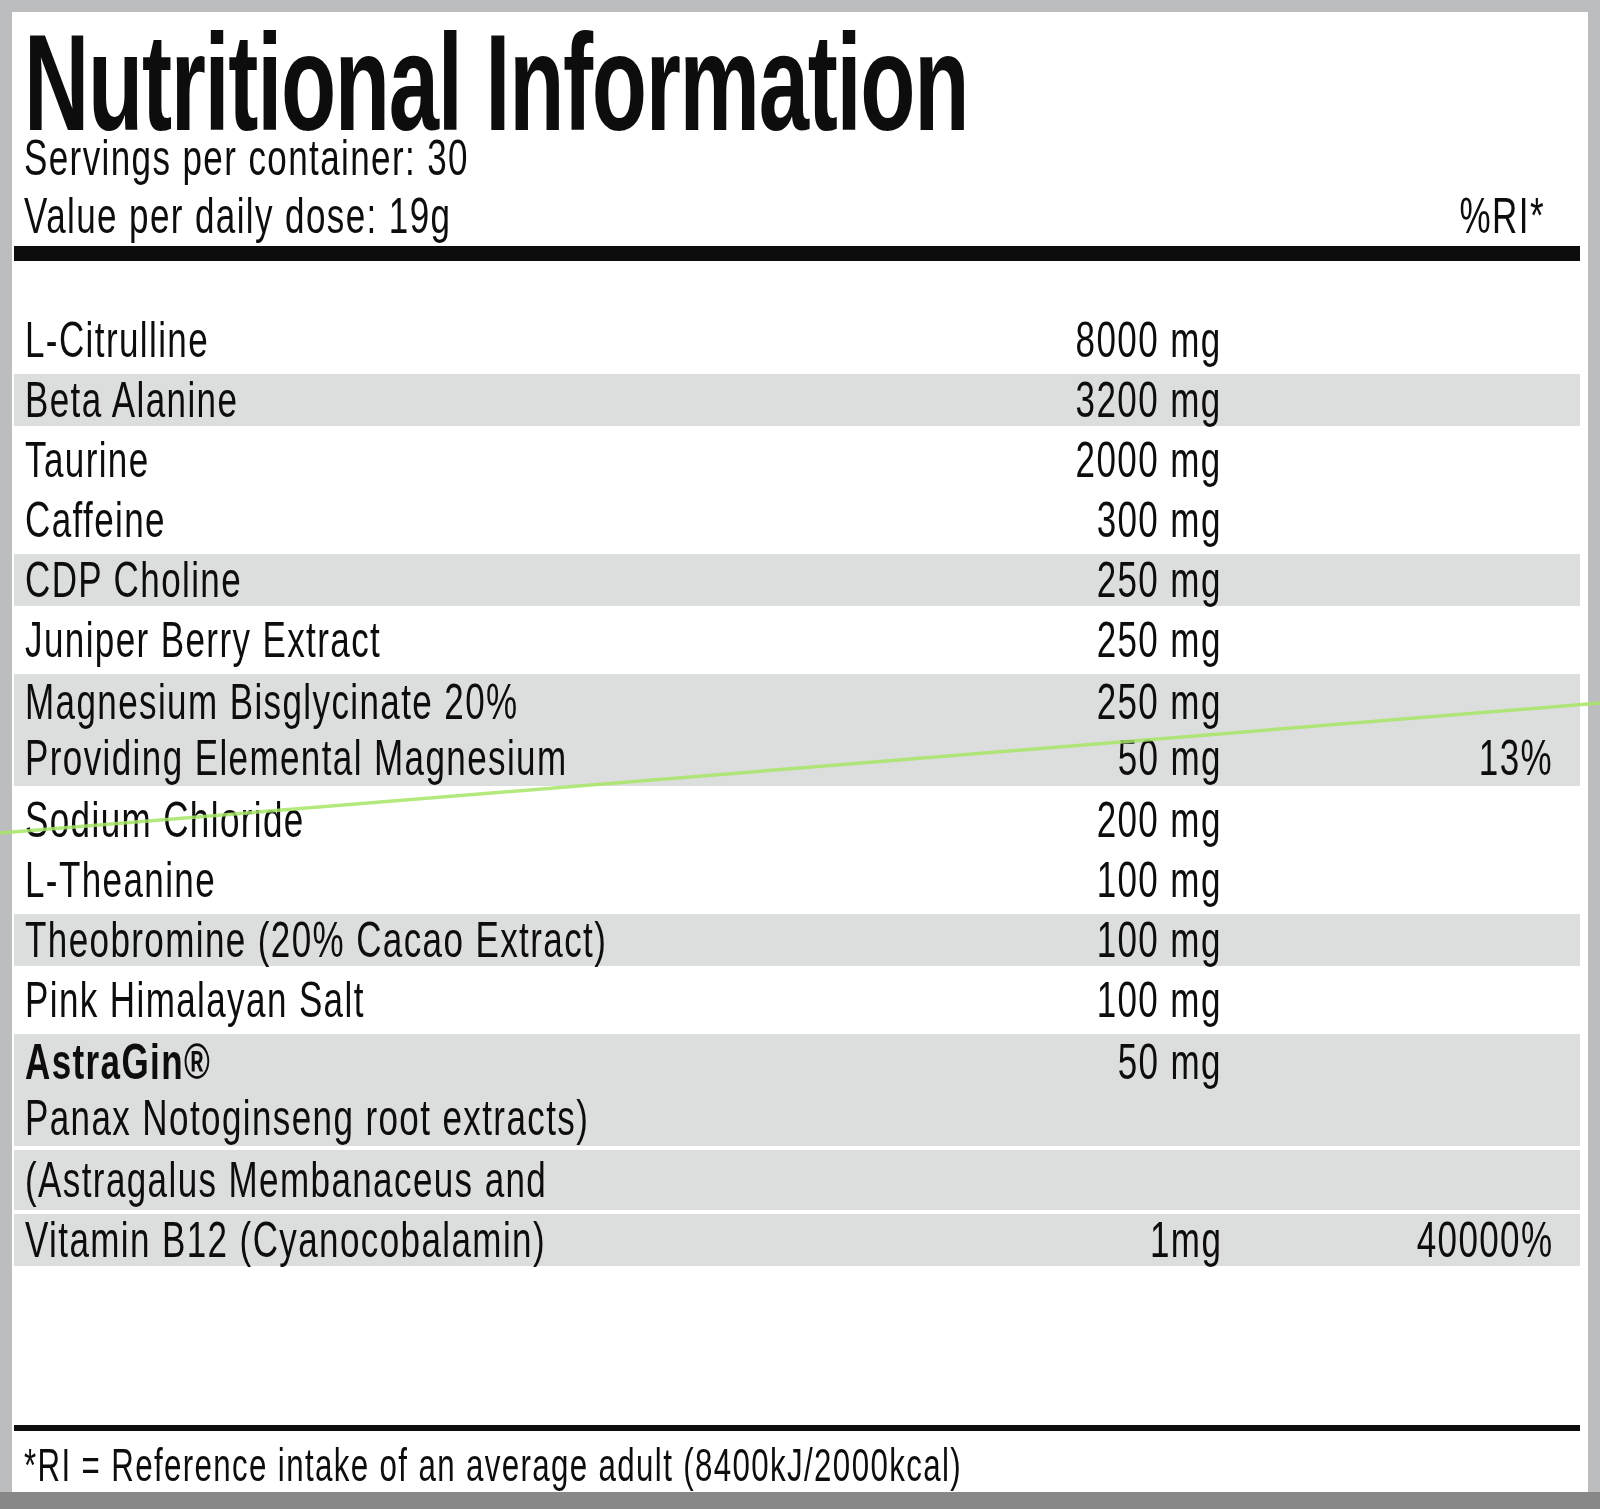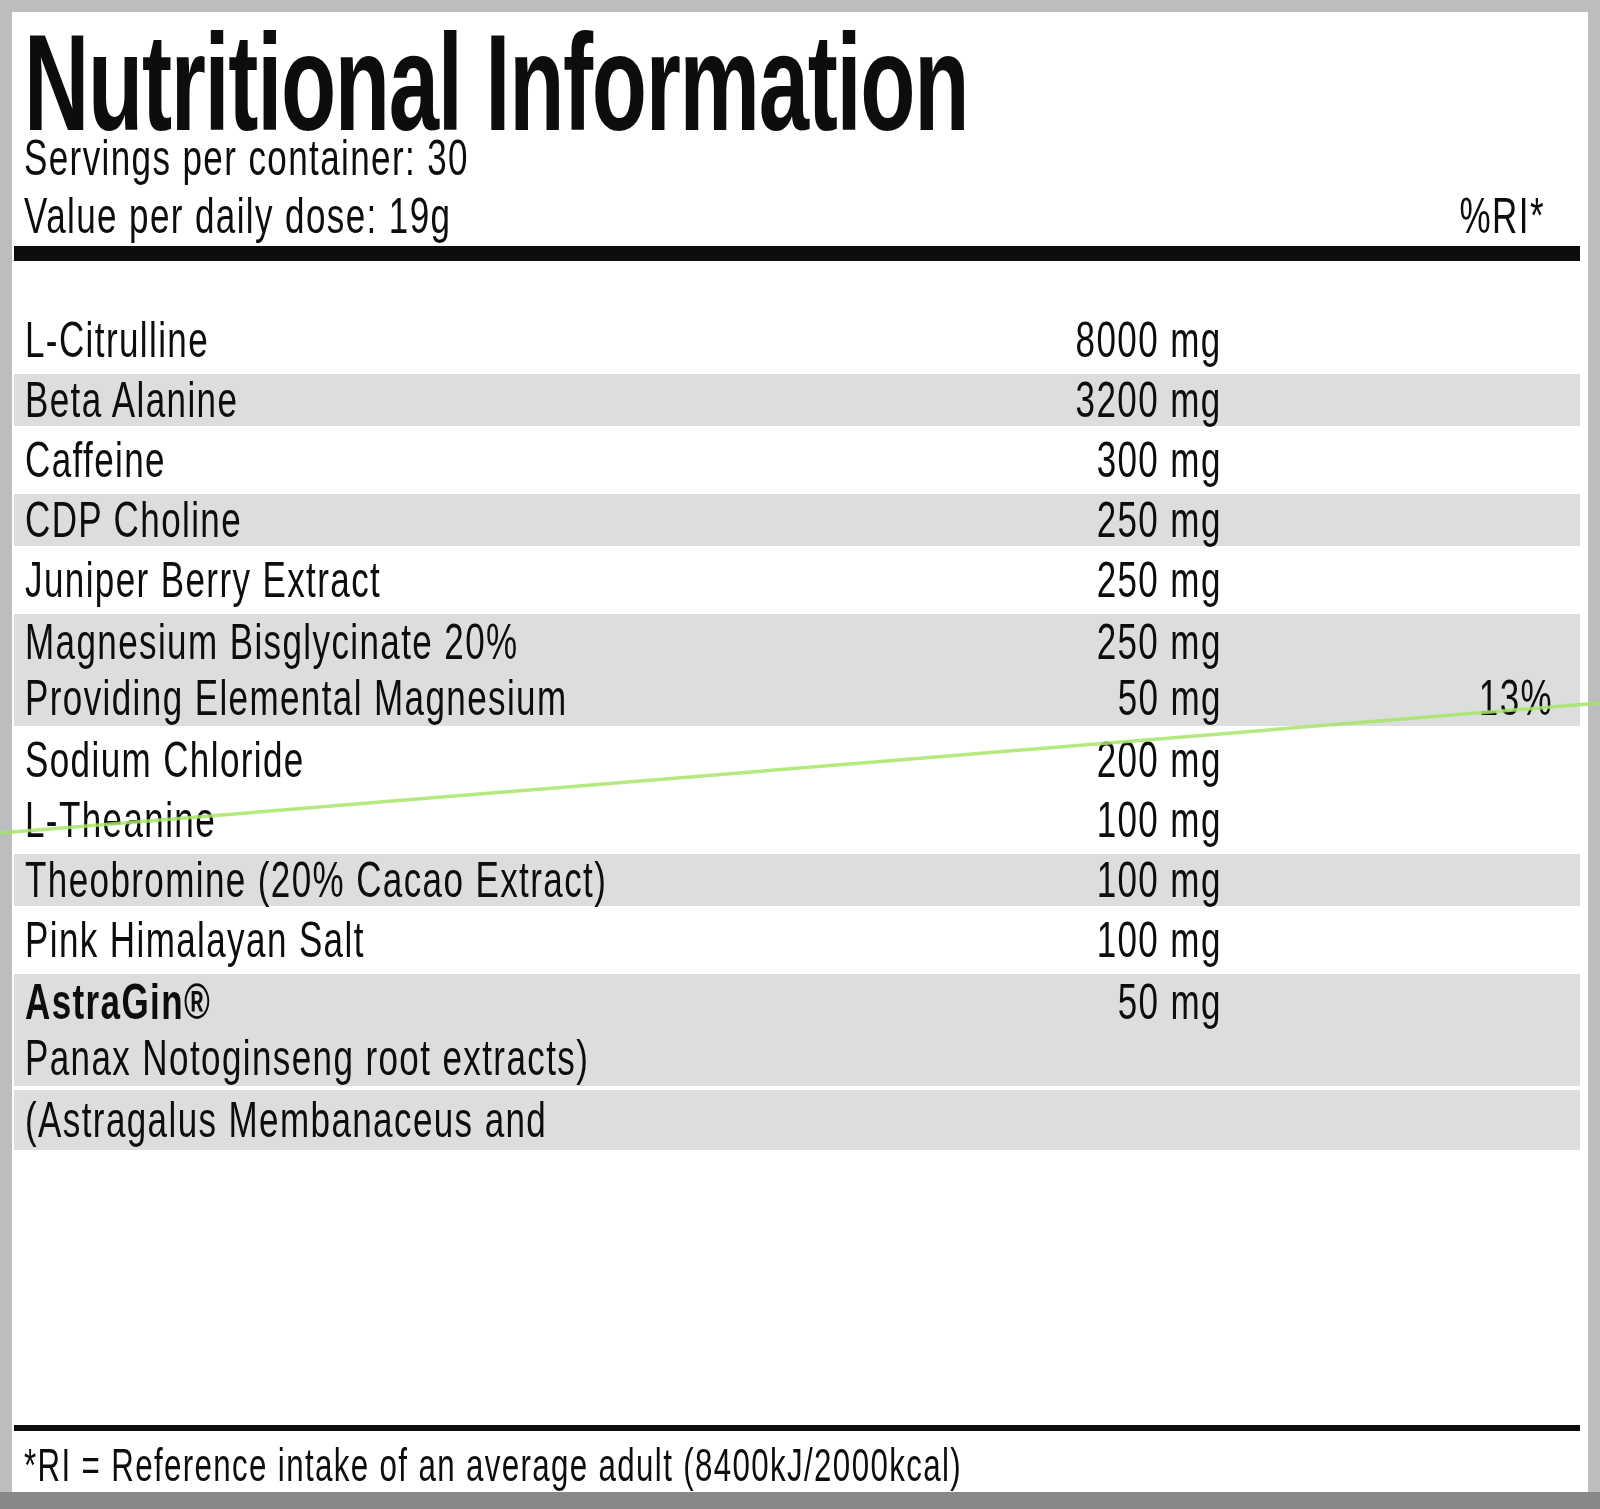--- a/index.html
+++ b/index.html
@@ -105,20 +105,25 @@
         <span class="cell cell-name cond">L-Citrulline</span>
         <span class="cell cell-amount cond">8000 mg</span>
         <span class="cell cell-ri cond"></span>
       </div>
       <div class="row shade s-solo">
         <span class="cell cell-name cond">Beta Alanine</span>
         <span class="cell cell-amount cond">3200 mg</span>
         <span class="cell cell-ri cond"></span>
       </div>
       <div class="row">
+        <span class="cell cell-name cond">Taurine</span>
+        <span class="cell cell-amount cond">2000 mg</span>
+        <span class="cell cell-ri cond"></span>
+      </div>
+      <div class="row">
         <span class="cell cell-name cond">Caffeine</span>
         <span class="cell cell-amount cond">300 mg</span>
         <span class="cell cell-ri cond"></span>
       </div>
       <div class="row shade s-solo">
         <span class="cell cell-name cond">CDP Choline</span>
         <span class="cell cell-amount cond">250 mg</span>
         <span class="cell cell-ri cond"></span>
       </div>
       <div class="row">
@@ -164,20 +169,25 @@
       <div class="row shade s-end">
         <span class="cell cell-name cond">Panax Notoginseng root extracts)</span>
         <span class="cell cell-amount cond"></span>
         <span class="cell cell-ri cond"></span>
       </div>
       <div class="row shade">
         <span class="cell cell-name cond">(Astragalus Membanaceus and</span>
         <span class="cell cell-amount cond"></span>
         <span class="cell cell-ri cond"></span>
       </div>
+      <div class="row shade s-solo">
+        <span class="cell cell-name cond">Vitamin B12 (Cyanocobalamin)</span>
+        <span class="cell cell-amount cond">1mg</span>
+        <span class="cell cell-ri cond">40000%</span>
+      </div>
     </div>
 
     <div class="rule-thin"></div>
     <div class="footnote cond">*RI = Reference intake of an average adult (8400kJ/2000kcal)</div>
   </div>
 
   <svg class="accent-svg" viewBox="0 0 1600 1509" xmlns="http://www.w3.org/2000/svg">
     <line x1="0" y1="833" x2="1600" y2="703" stroke="currentColor" stroke-width="3.5" opacity="0.85"></line>
   </svg>
 </div>

